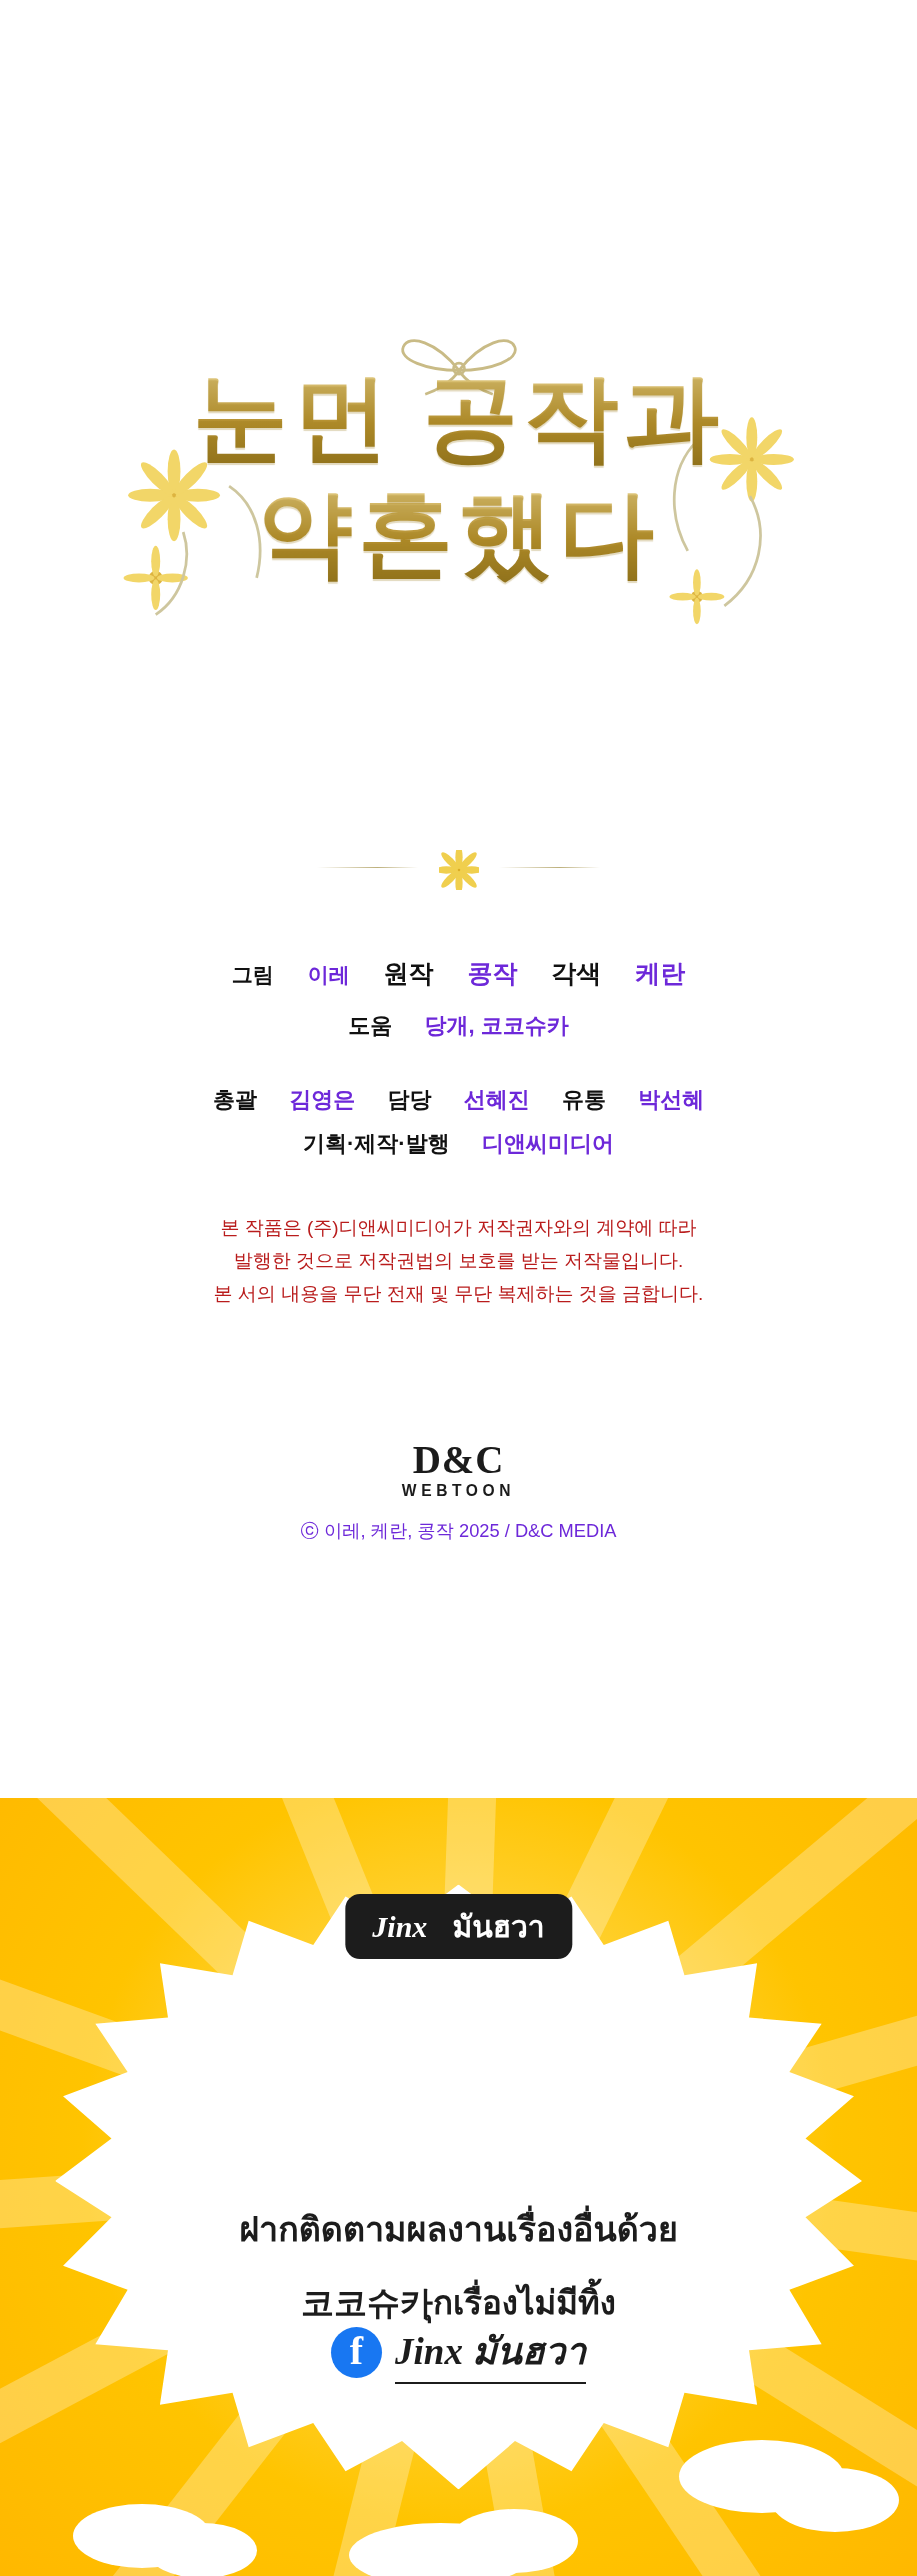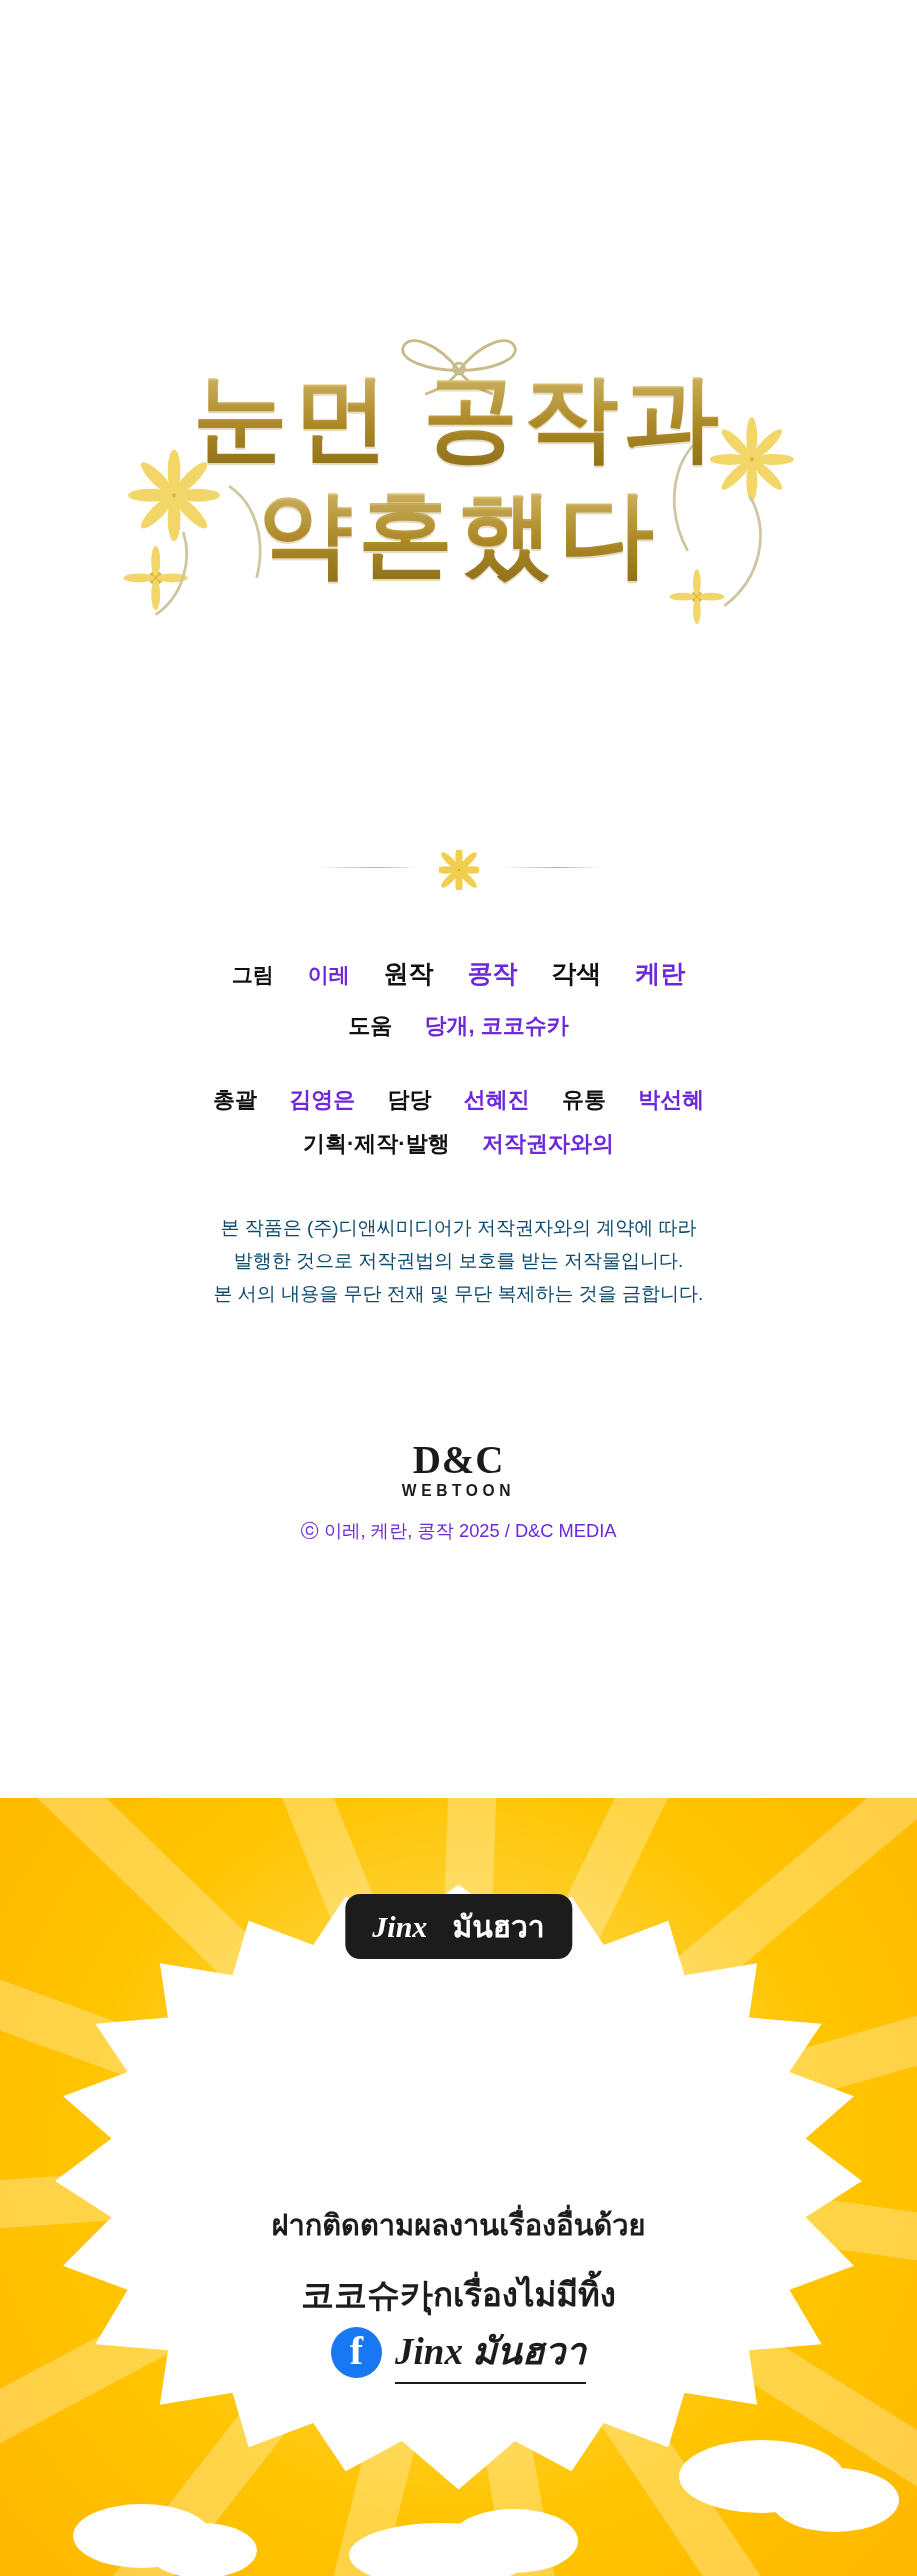--- a/index.html
+++ b/index.html
@@ -128,21 +128,21 @@
     color: #6d28d9;
   }
   .big-name {
     font-size: 21px;
     font-weight: bold;
   }
   .gap { display: inline-block; width: 20px; }
 
   .legal {
     font-size: 19px;
-    color: #0c4a6e;
+    color: #b91c1c;
     line-height: 1.75;
     margin-top: 5.5px;
   }
 
   .dc-logo {
     position: absolute;
     left: 0;
     top: 1440px;
     width: 917px;
     text-align: center;
@@ -263,21 +263,21 @@
 
   .promo-sub {
     position: absolute;
     left: 0;
     top: 2202px;
     width: 917px;
     text-align: center;
     z-index: 6;
   }
   .promo-sub .s1 {
-    font-size: 29px;
+    font-size: 34px;
     font-weight: bold;
     color: #1c1c1c;
   }
   .promo-sub .s2 {
     font-size: 33px;
     font-weight: bold;
     color: #1c1c1c;
     margin-top: 20px;
   }
 
@@ -444,21 +444,21 @@
         <span class="val">선혜진</span>
         <span class="gap"></span>
         <span class="lbl">유통</span>
         <span class="gap"></span>
         <span class="val">박선혜</span>
       </div>
 
       <div class="cred-row row4">
         <span class="lbl">기획·제작·발행</span>
         <span class="gap"></span>
-        <span class="val">저작권자와의</span>
+        <span class="val">디앤씨미디어</span>
       </div>
 
       <div class="legal">
         <div>본 작품은 (주)디앤씨미디어가 저작권자와의 계약에 따라</div>
         <div>발행한 것으로 저작권법의 보호를 받는 저작물입니다.</div>
         <div>본 서의 내용을 무단 전재 및 무단 복제하는 것을 금합니다.</div>
       </div>
     </div>
 
     <div class="dc-logo">

